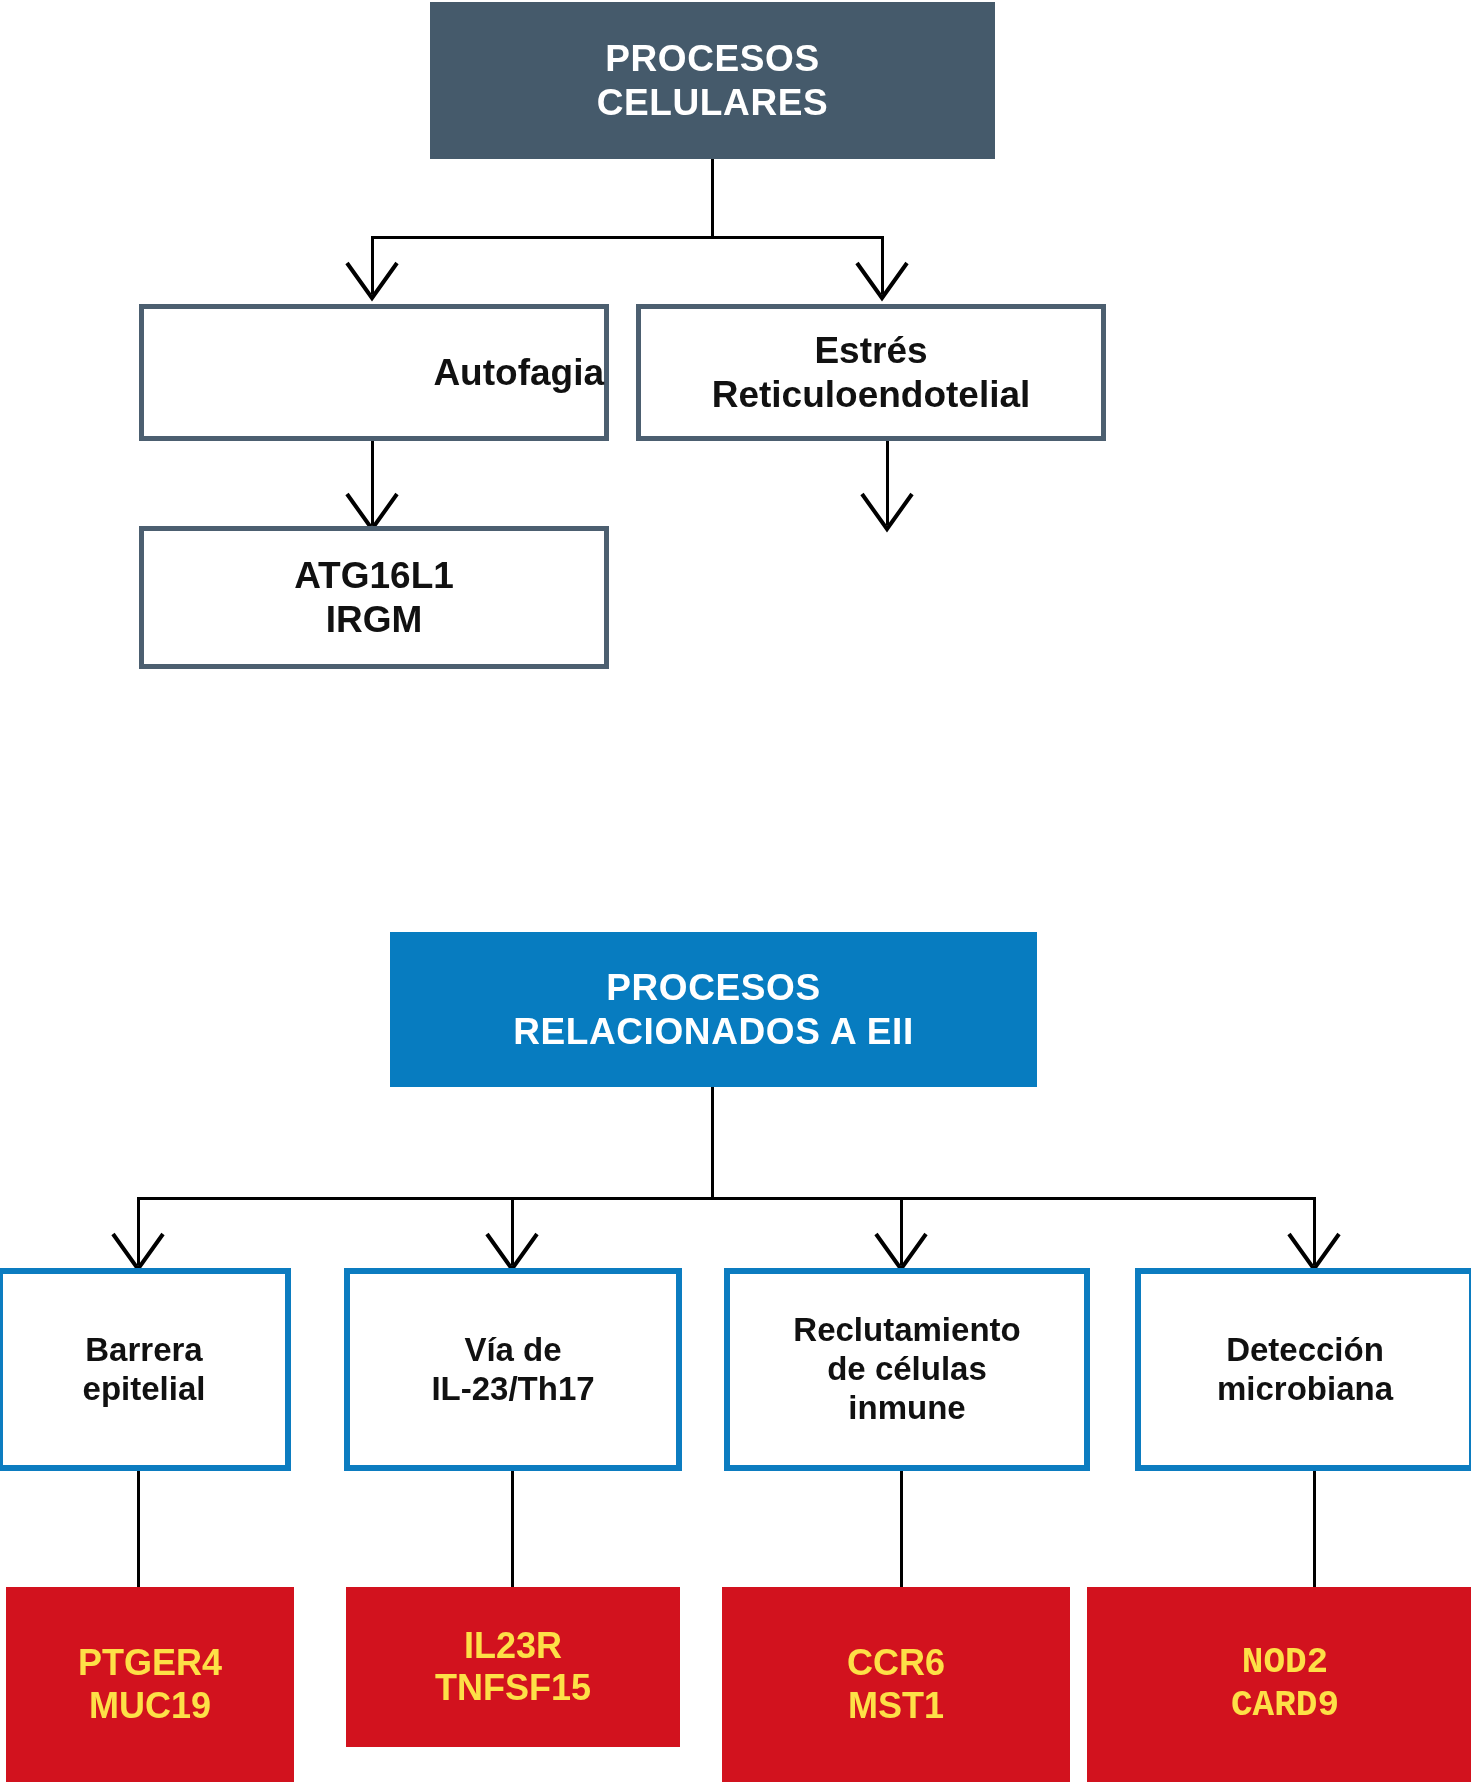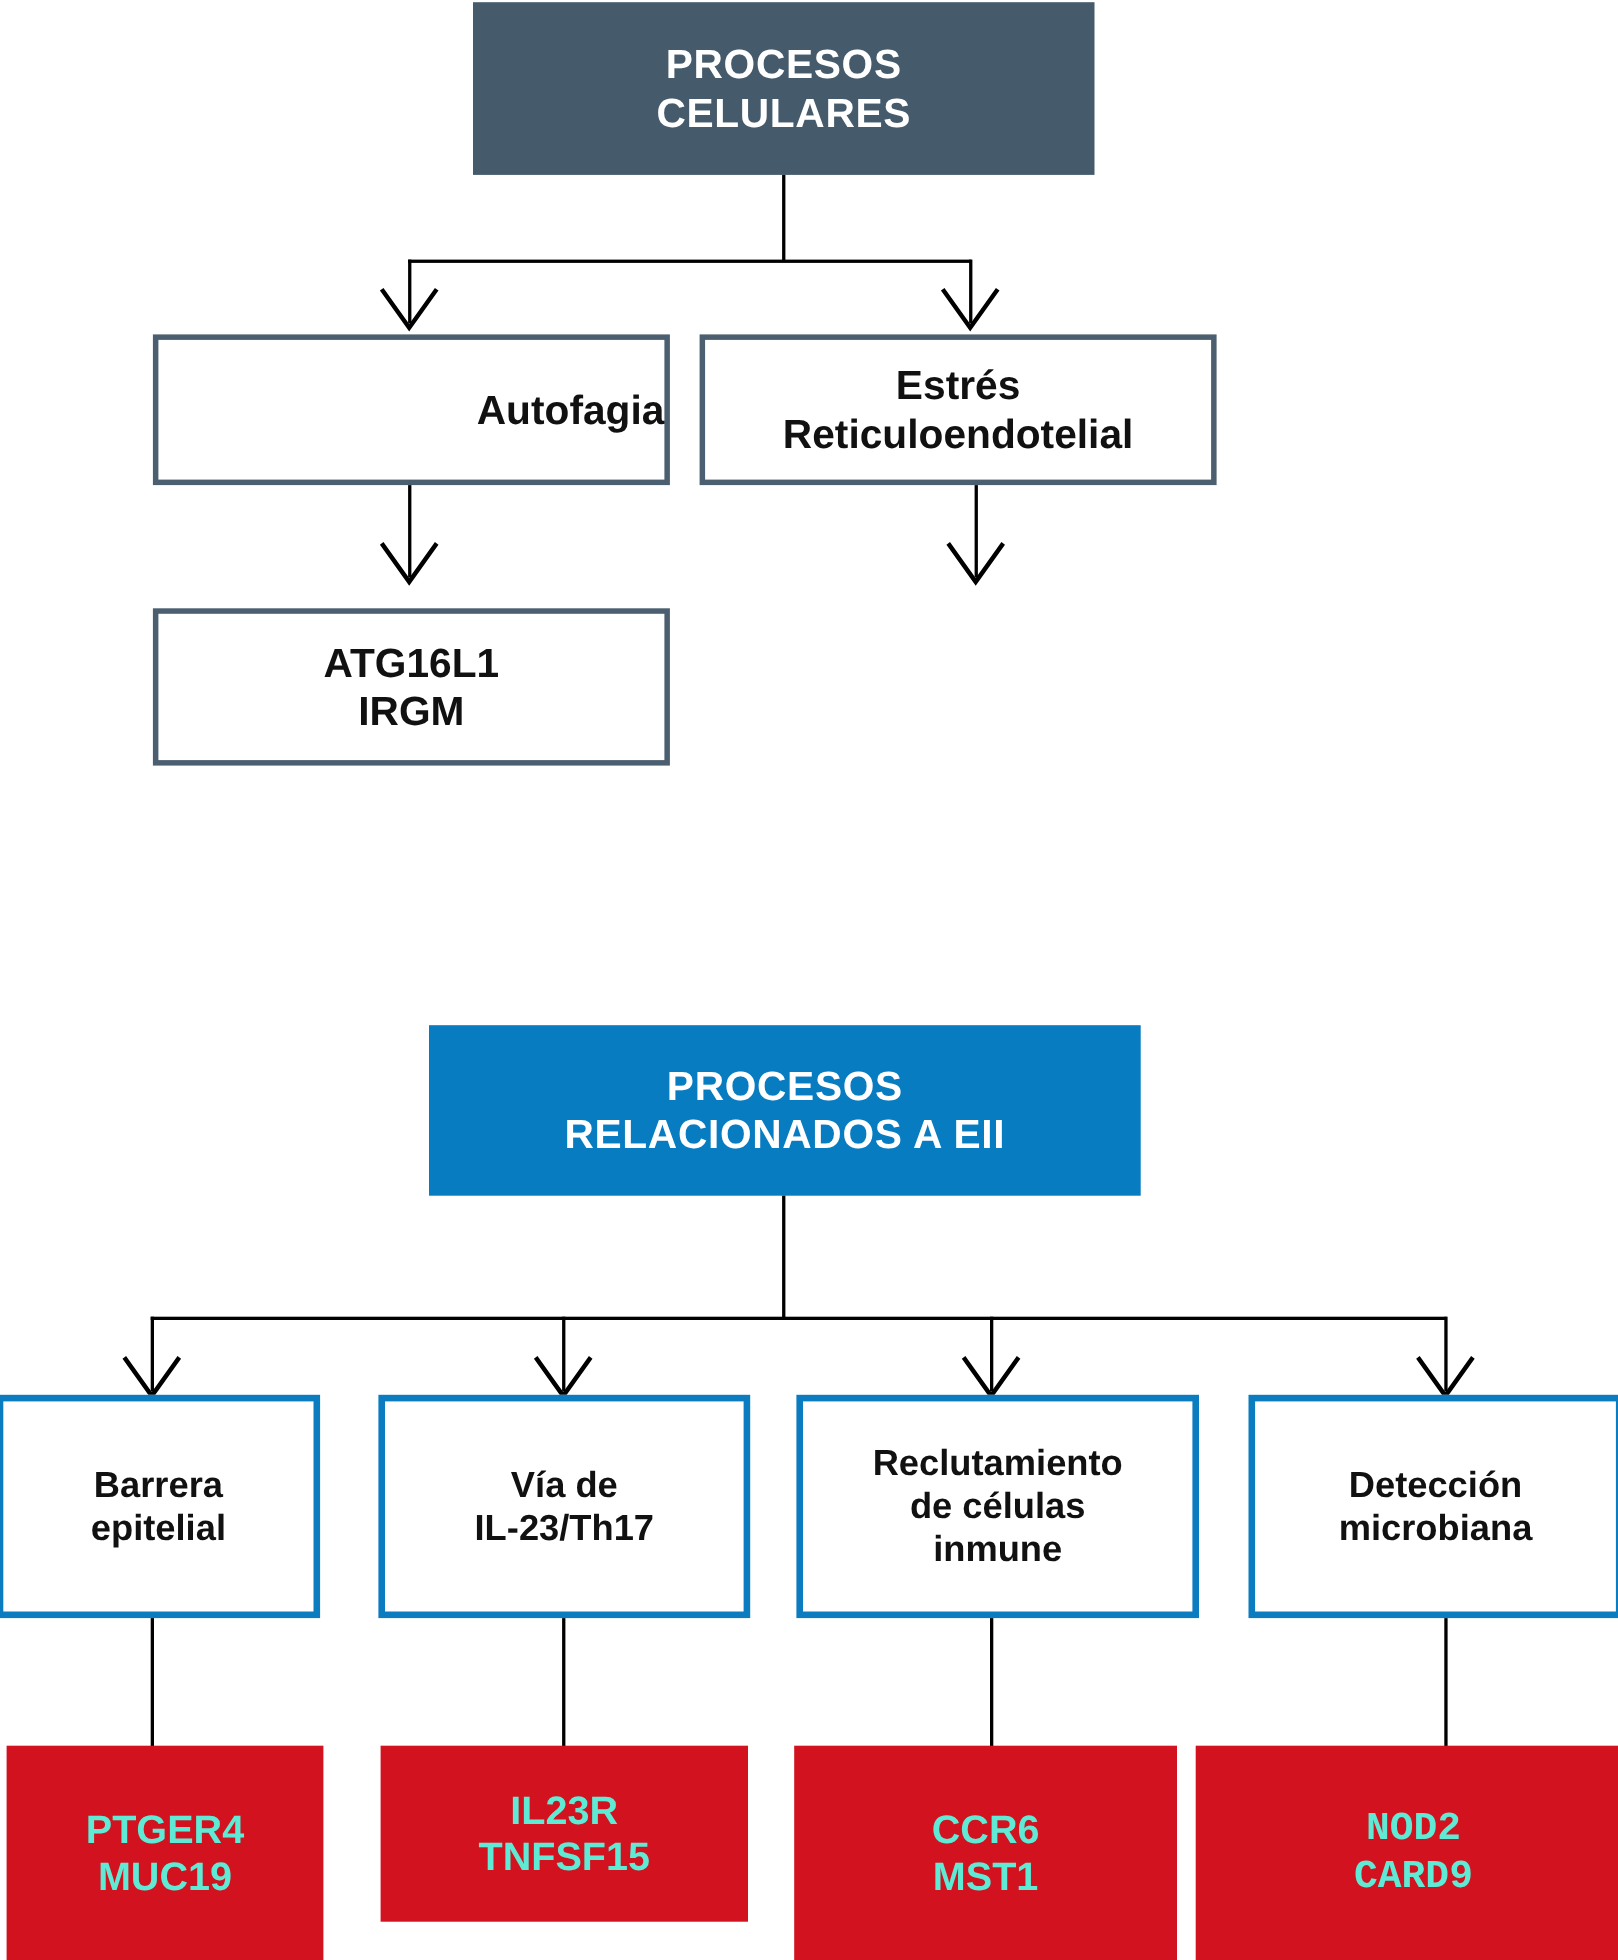--- a/index.html
+++ b/index.html
@@ -60,21 +60,21 @@
     background: #ffffff;
     border: 6px solid #0c7cc0;
     color: #111111;
     font-size: 33px;
     font-weight: 700;
   }
 
   
   .box-red {
     background: #d2121e;
-    color: #5eead4;
+    color: #fde047;
     font-size: 36px;
     font-weight: 700;
   }
 
   
   .vline {
     position: absolute;
     width: 3px;
     background: #000000;
   }
@@ -138,21 +138,21 @@
     </svg>
   </div>
 
   <div class="vline" style="left:886px; top:441px; height:84px;"></div>
   <div class="arrowhead" style="left:887px; top:489px;">
     <svg width="60" height="46" viewBox="0 0 60 46">
       <polyline points="5,5 30,40 55,5" fill="none" stroke="#000" stroke-width="4" transform="translate(-30,0)"></polyline>
     </svg>
   </div>
 
-  <div class="node box-slate" style="left:139px; top:526px; width:470px; height:143px;margin-top:27px;">
+  <div class="node box-slate" style="left:139px; top:526px; width:470px; height:143px;">
     <span class="lbl">
       <span>ATG16L1</span><br>
       <span>IRGM</span>
     </span>
   </div>
 
 
   <div class="node hdr-blue" style="left:390px; top:932px; width:647px; height:155px;">
     <span class="lbl">
       <span>PROCESOS</span><br>

